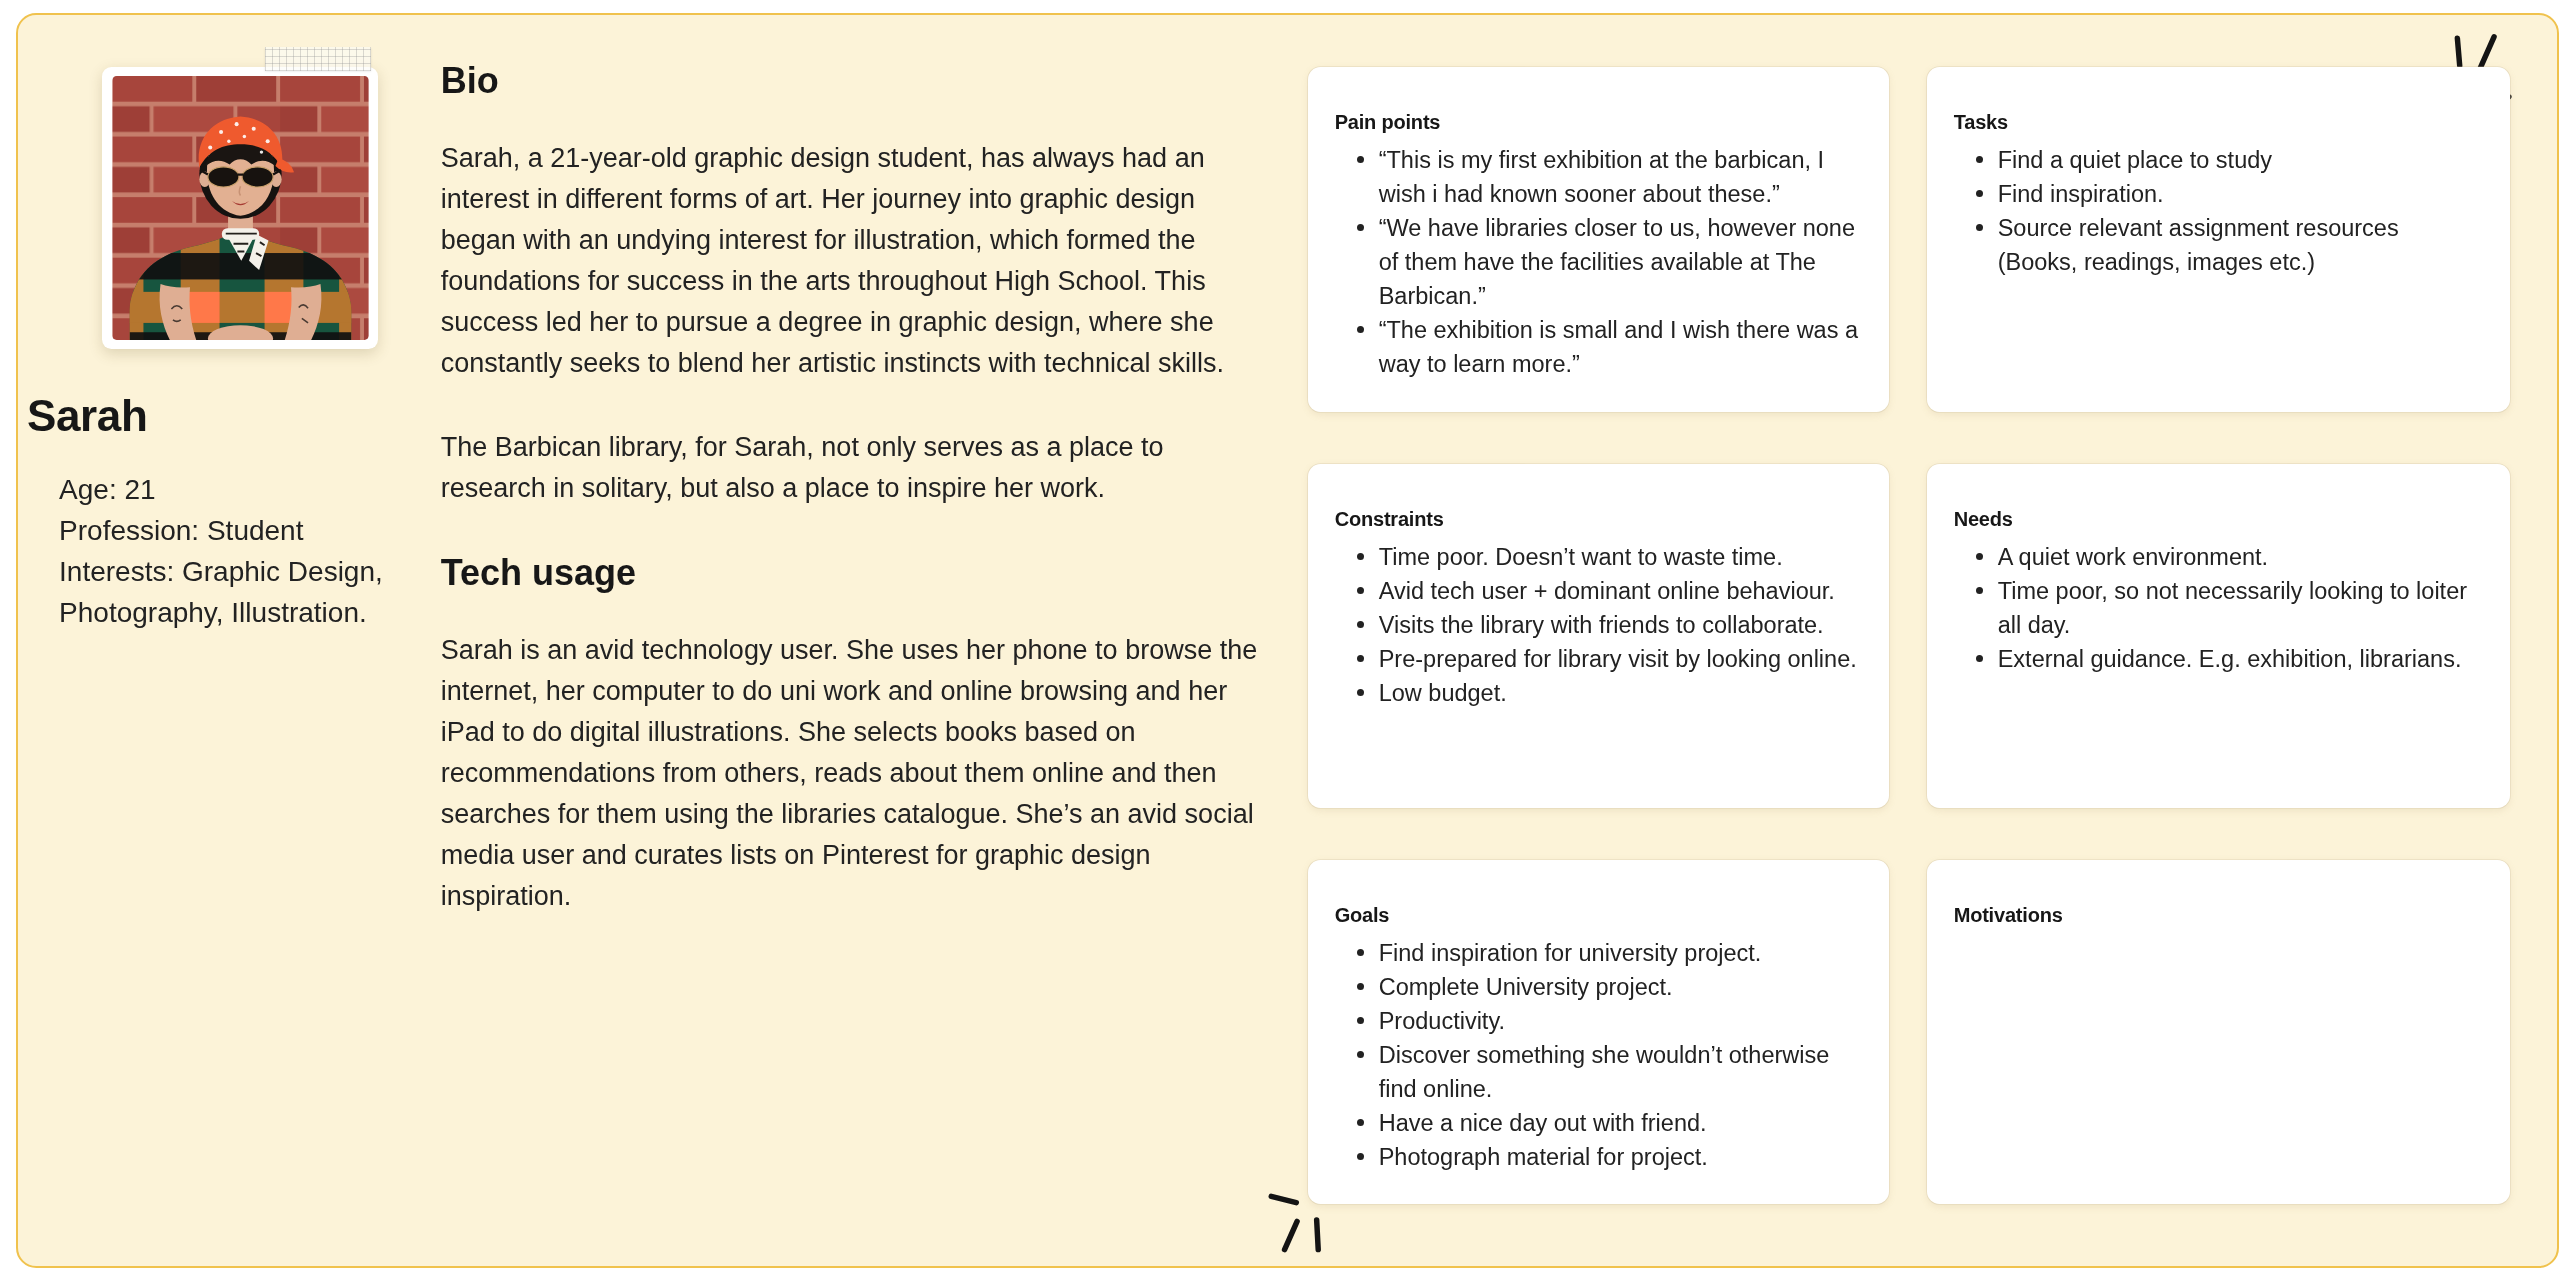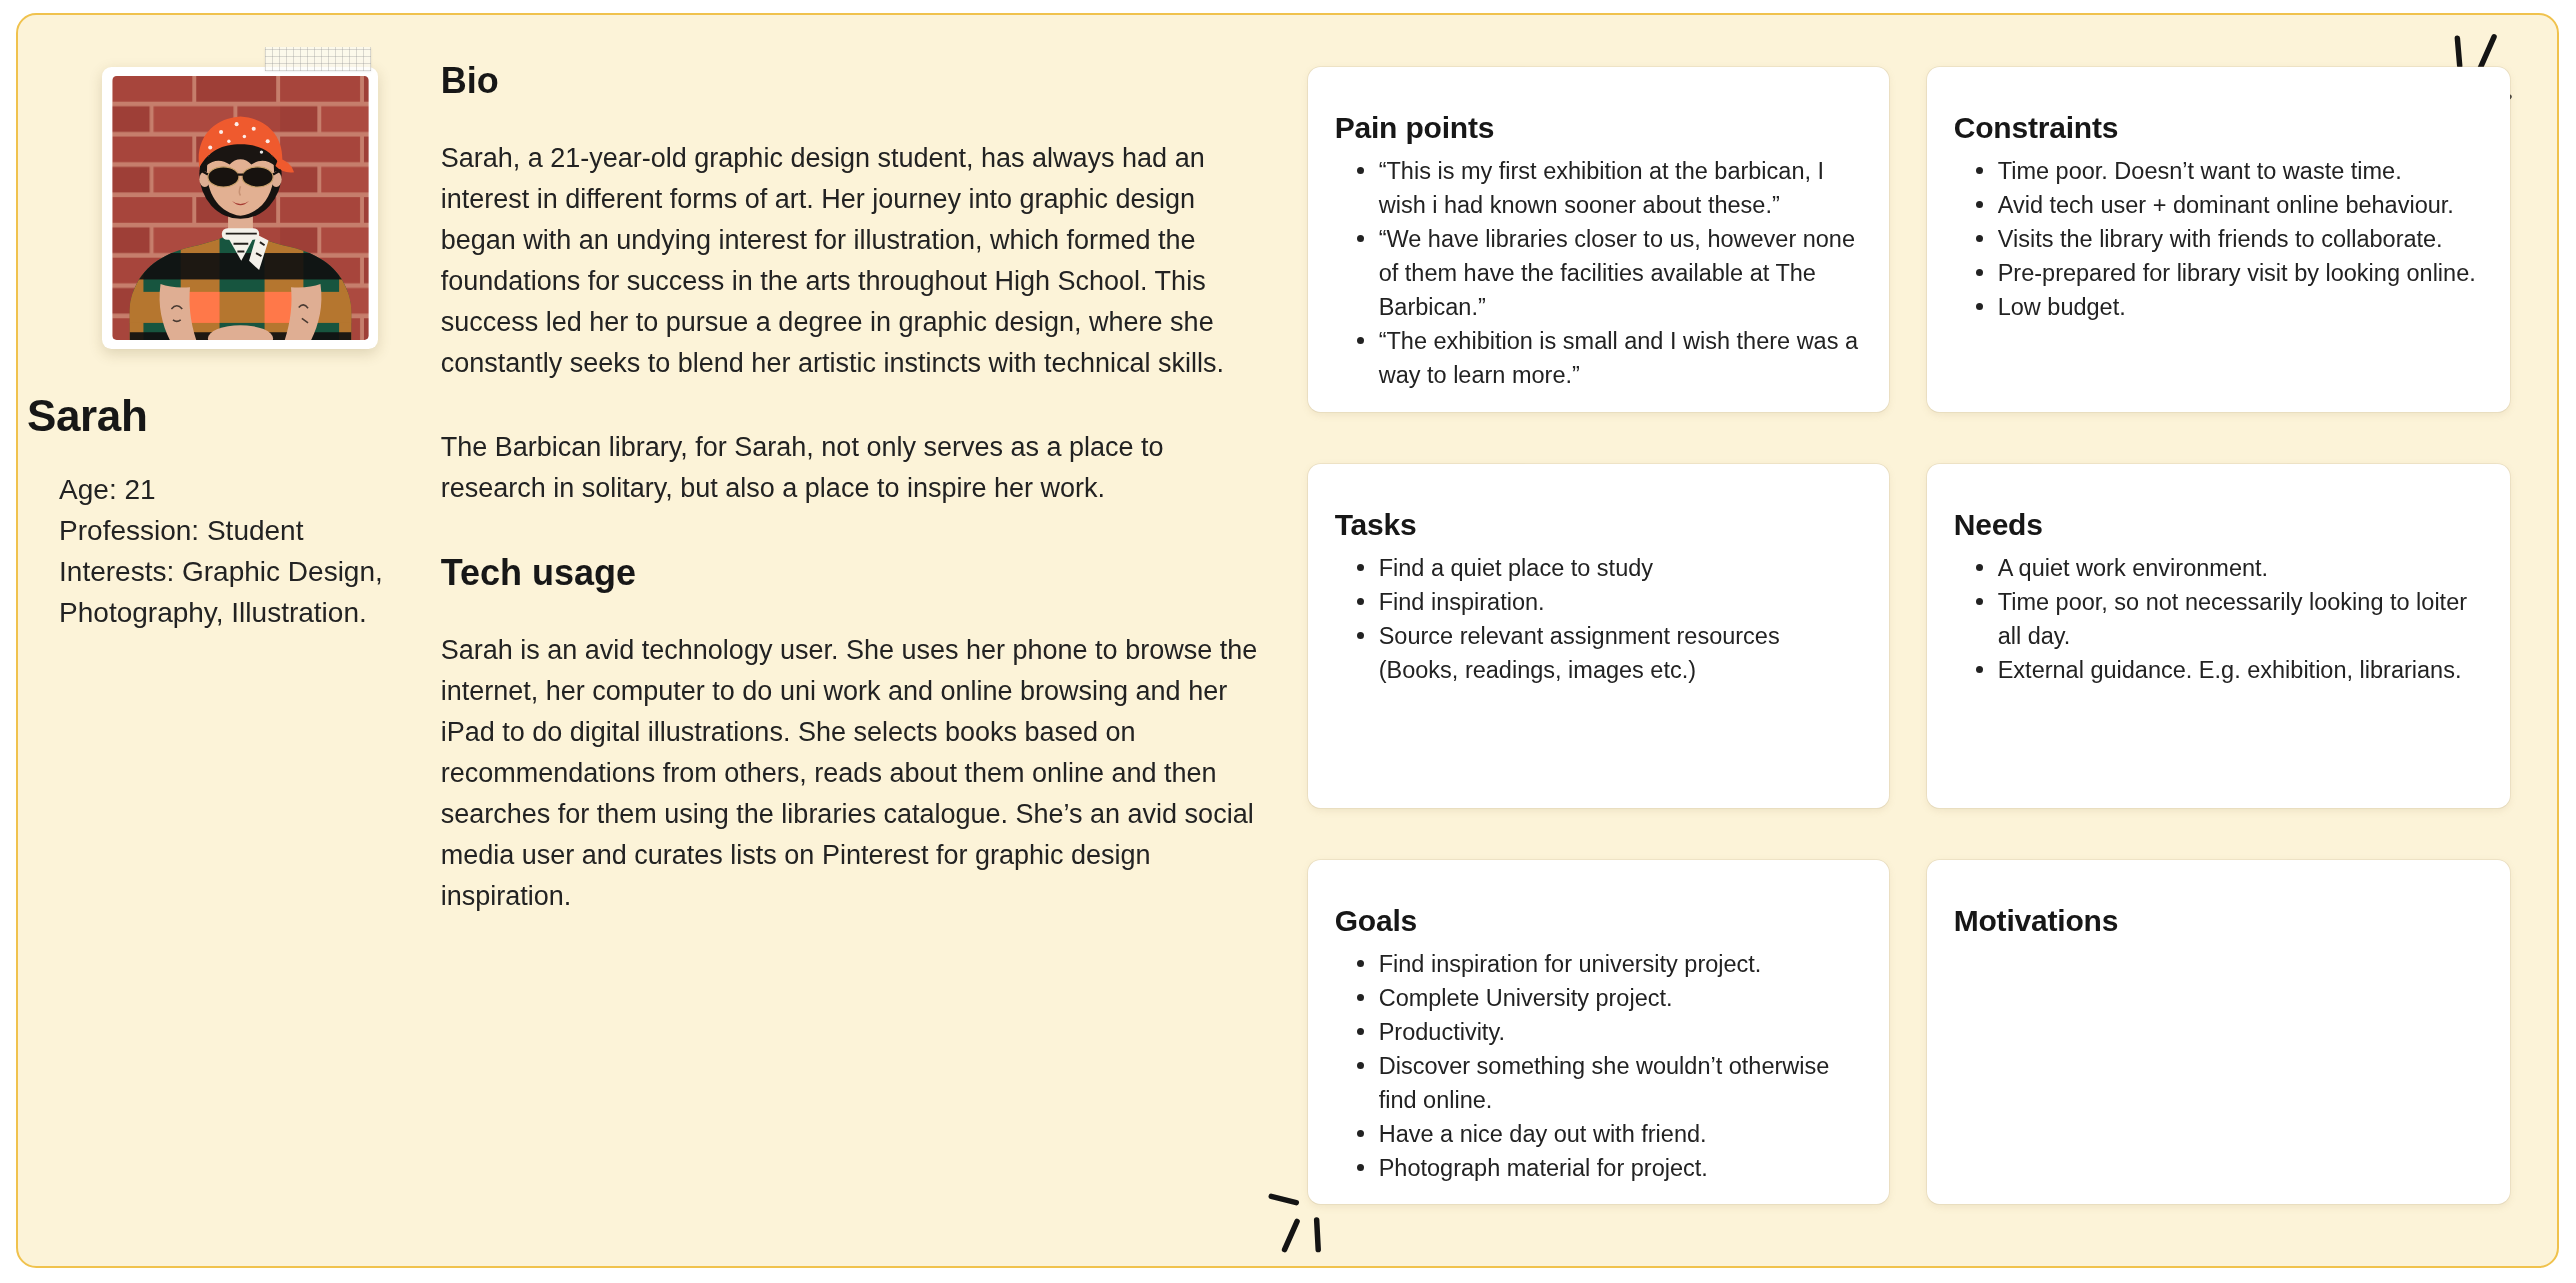--- a/index.html
+++ b/index.html
@@ -38,21 +38,21 @@
   .cards{
     position:absolute;left:1290px;top:52px;width:1203px;
     display:grid;grid-template-columns:581px 583px;grid-template-rows:345px 344px 344px;
     column-gap:38px;row-gap:52px;
   }
   .card{
     background:#ffffff;border-radius:12.5px;box-sizing:border-box;
     padding:44px 30px 0 27px;
     box-shadow:0 0 0 0.8px rgba(205,192,160,.35), 0 2.3px 7.8px rgba(170,150,100,.15);
   }
-  .card h2{font-size:30px;font-weight:700;margin:0 0 9.4px;color:#171717;letter-spacing:-0.2px;}
+  .card h2{font-size:20px;font-weight:700;margin:0 0 9.4px;color:#171717;letter-spacing:-0.2px;}
   .card ul{list-style:none;margin:0;padding:0 0 0 17px;}
   .card li{
     position:relative;padding-left:27px;font-size:23.5px;line-height:34px;color:#222;
   }
   .card li::before{
     content:"";position:absolute;left:5.5px;top:13.3px;width:7px;height:7px;border-radius:50%;background:#222;
   }
   
   .sparkle{position:absolute;}
   .sparkle-top-right{right:45px;top:17px;}
@@ -178,35 +178,35 @@
   <section class="cards">
     <article class="card">
       <h2>Pain points</h2>
       <ul>
           <li>“This is my first exhibition at the barbican, I wish i had known sooner about these.”</li>
           <li>“We have libraries closer to us, however none of them have the facilities available at The Barbican.”</li>
           <li>“The exhibition is small and I wish there was a way to learn more.”</li>
         </ul>
     </article>
     <article class="card">
+      <h2>Tasks</h2>
+      <ul>
+          <li>Find a quiet place to study</li>
+          <li>Find inspiration.</li>
+          <li>Source relevant assignment resources (Books, readings, images etc.)</li>
+        </ul>
+    </article>
+    <article class="card">
       <h2>Constraints</h2>
       <ul>
           <li>Time poor. Doesn’t want to waste time.</li>
           <li>Avid tech user + dominant online behaviour.</li>
           <li>Visits the library with friends to collaborate.</li>
           <li>Pre-prepared for library visit by looking online.</li>
           <li>Low budget.</li>
-        </ul>
-    </article>
-    <article class="card">
-      <h2>Tasks</h2>
-      <ul>
-          <li>Find a quiet place to study</li>
-          <li>Find inspiration.</li>
-          <li>Source relevant assignment resources (Books, readings, images etc.)</li>
         </ul>
     </article>
     <article class="card">
       <h2>Needs</h2>
       <ul>
           <li>A quiet work environment.</li>
           <li>Time poor, so not necessarily looking to loiter all day.</li>
           <li>External guidance. E.g. exhibition, librarians.</li>
         </ul>
     </article>

